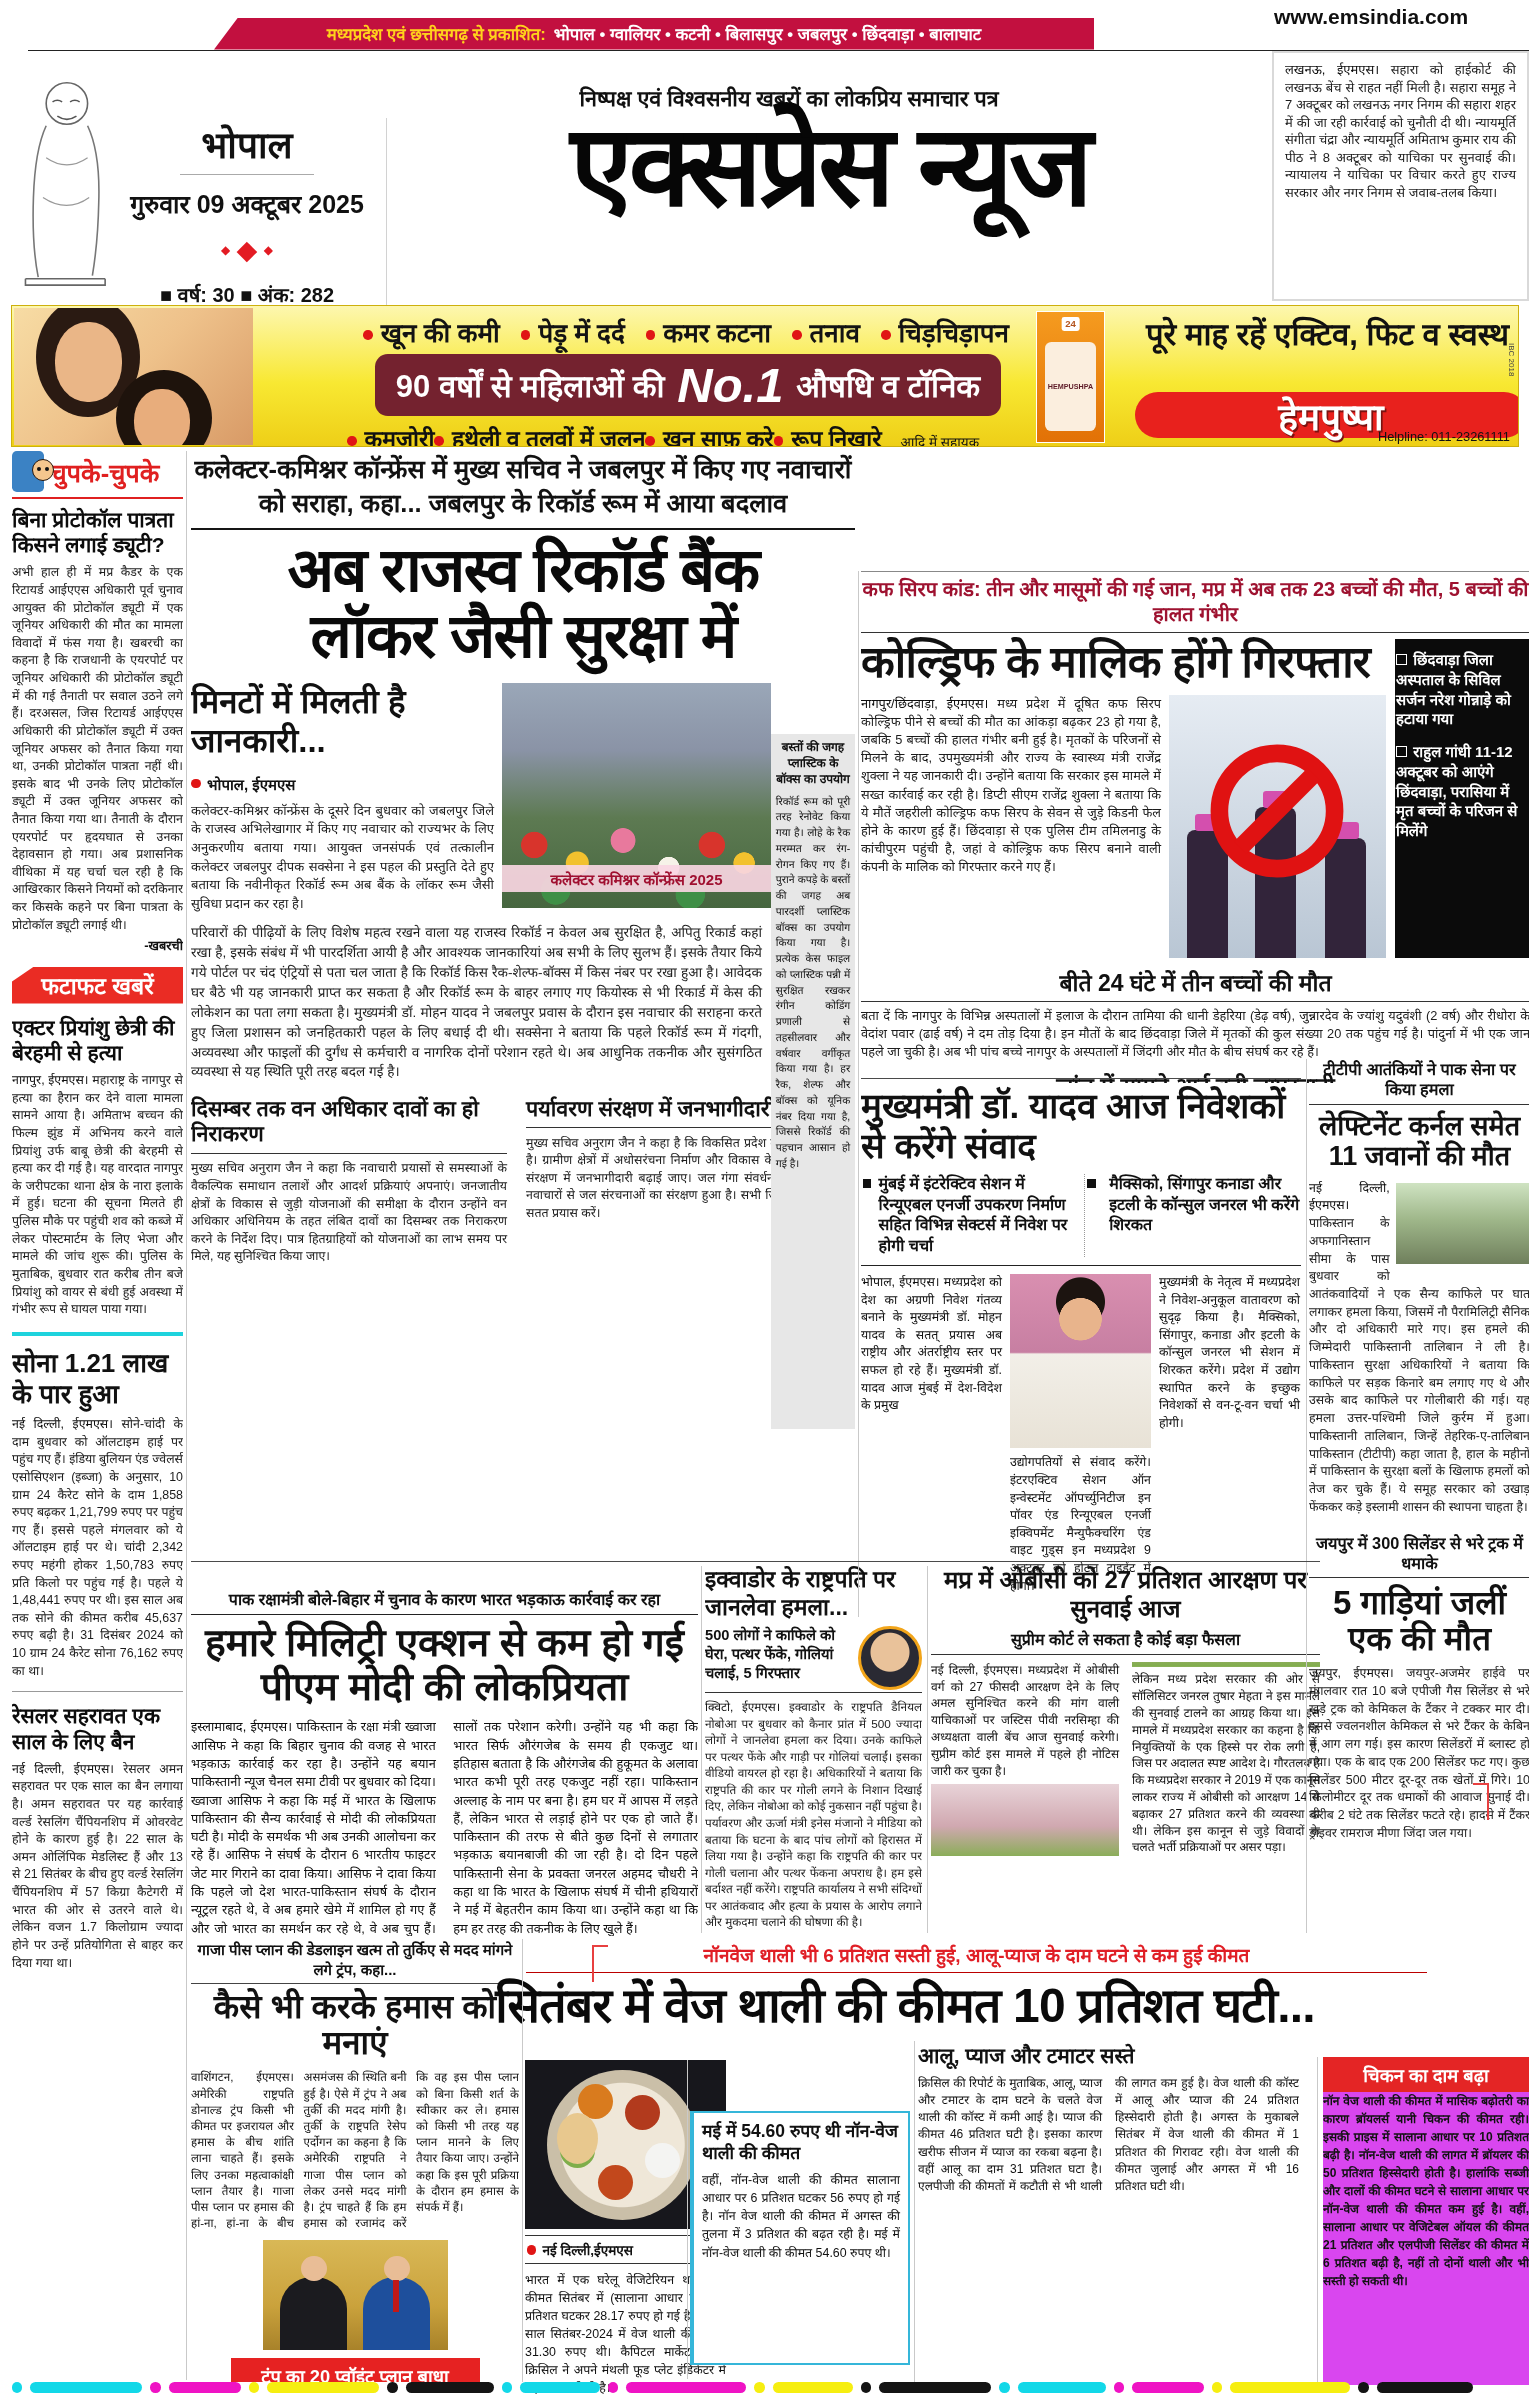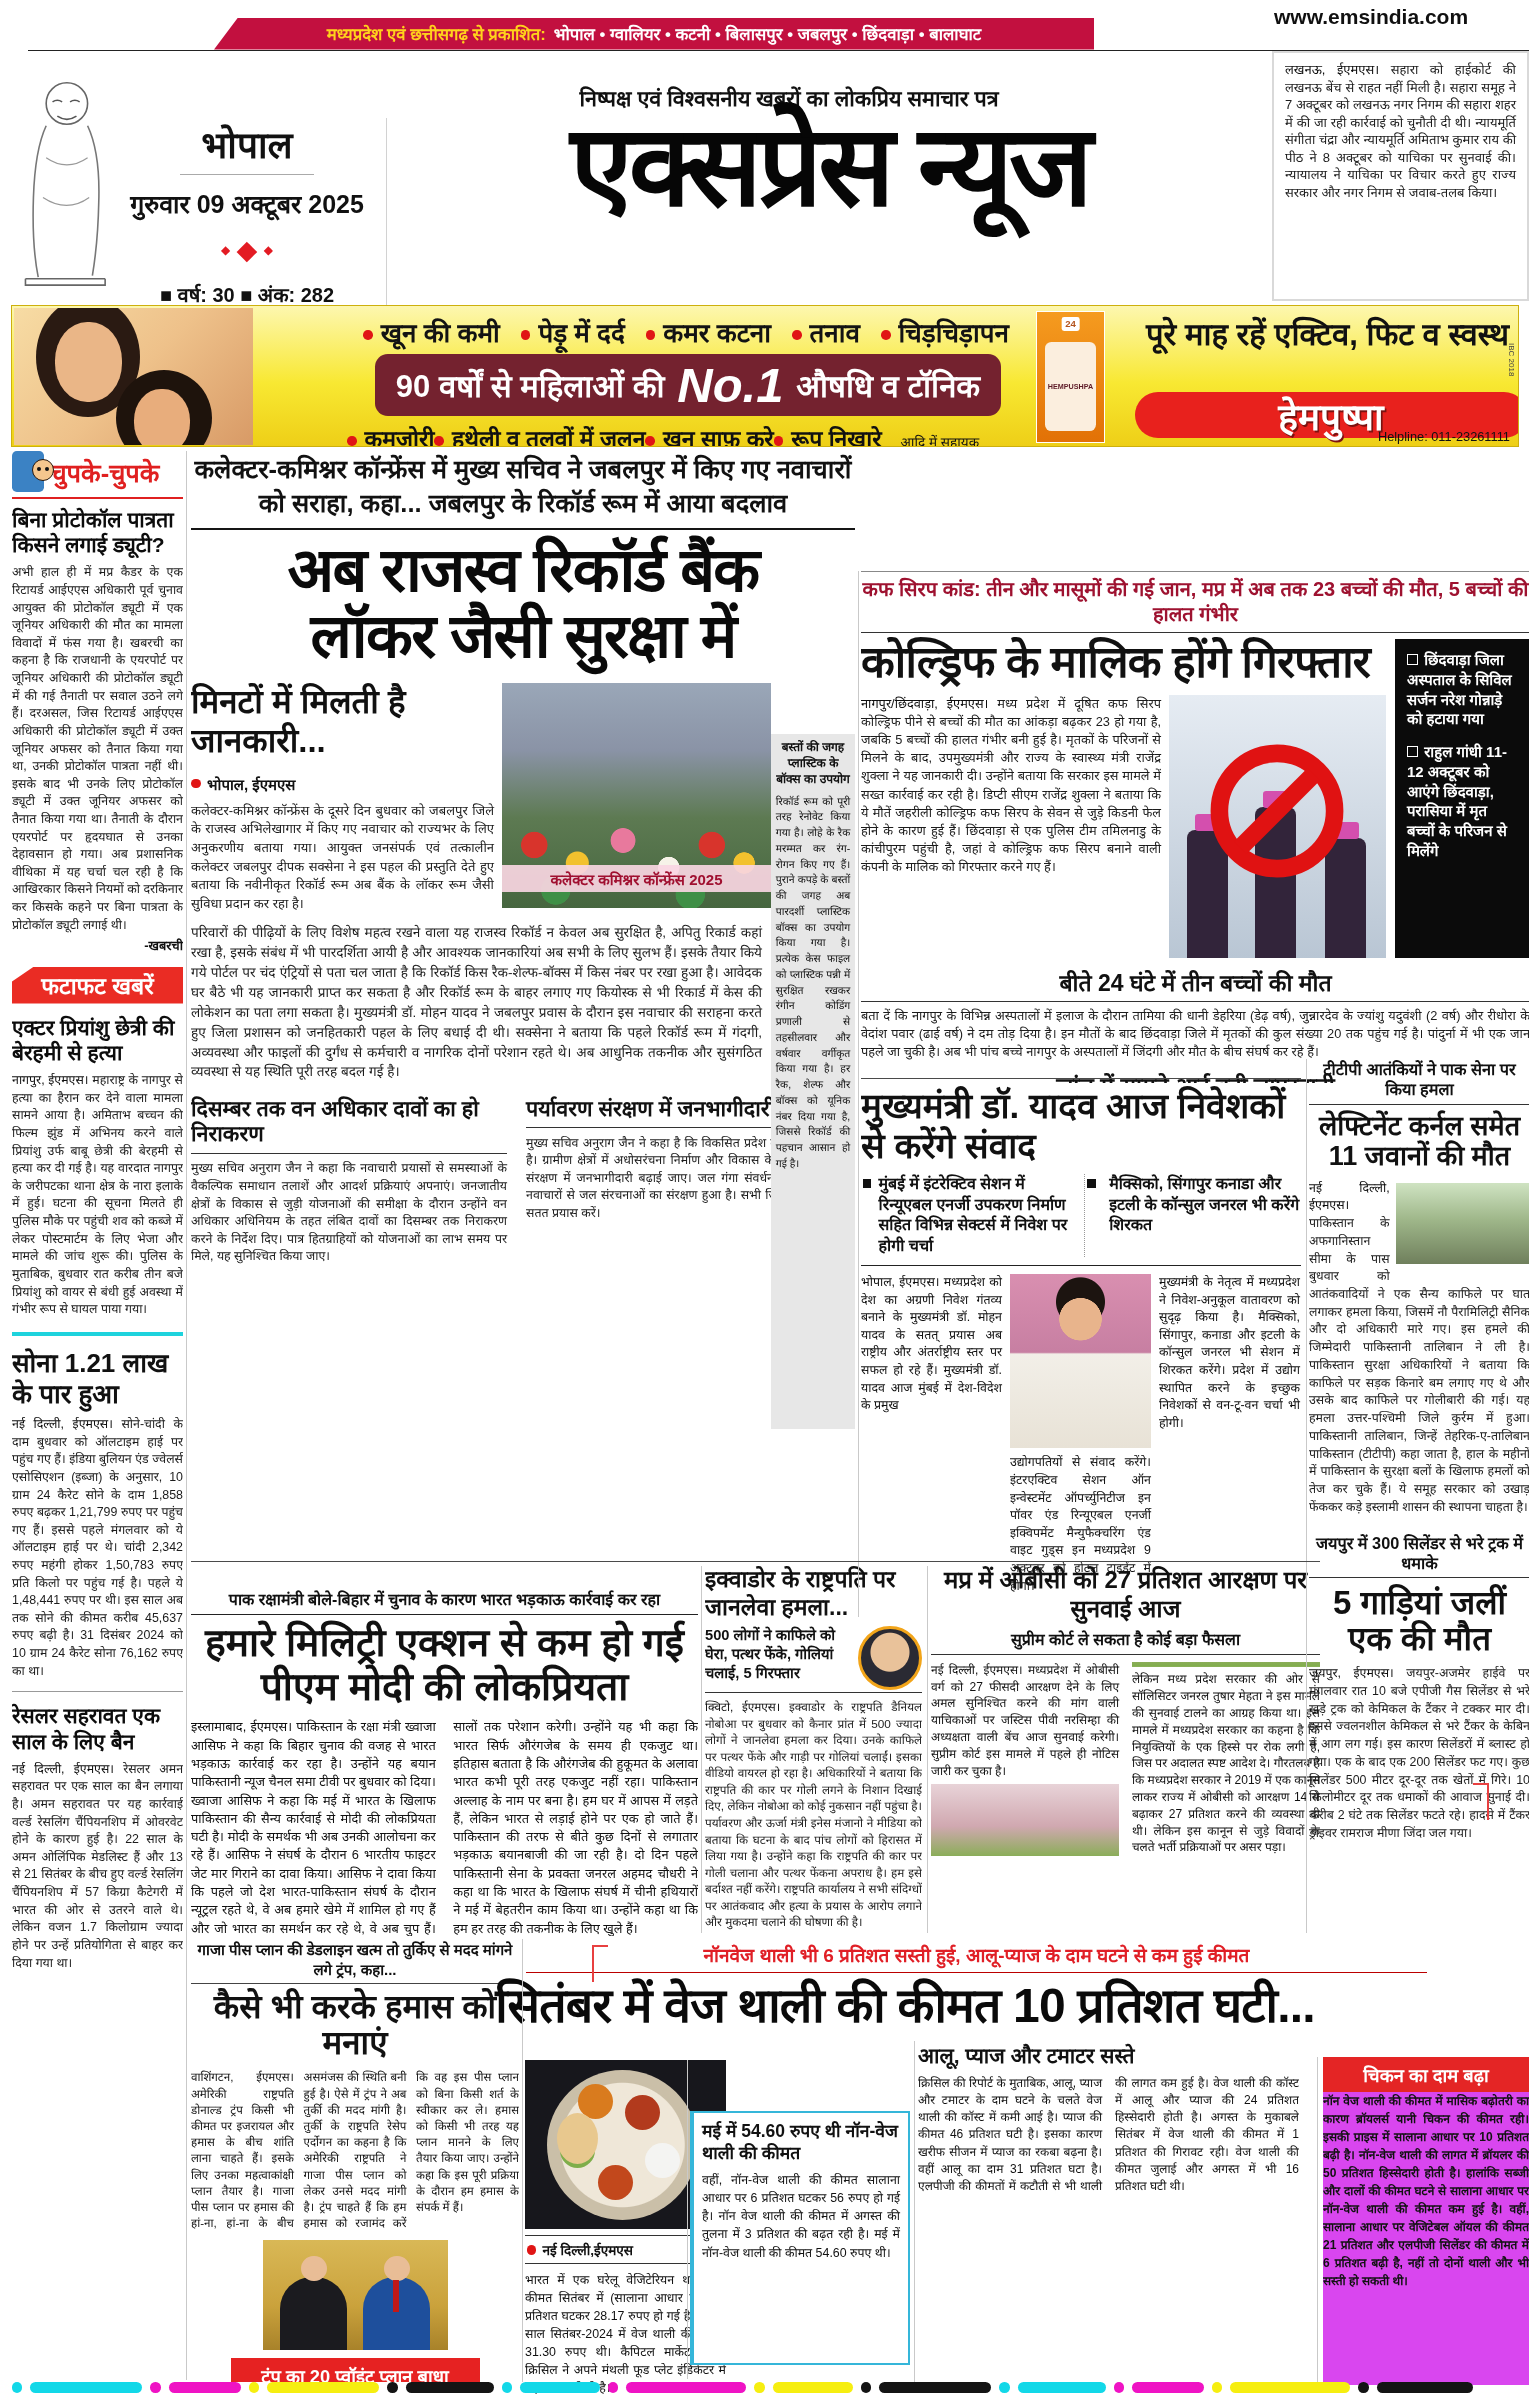--- a/index.html
+++ b/index.html
@@ -125,21 +125,21 @@
              border-bottom:1.6px solid #333; padding:4.8px 0; margin-bottom:6.4px; text-align:center; }
   .cd-grid { display:flex; }
   .cd-main { width:526px; flex:none; }
   .cd-t { font-size:44px; font-weight:900; line-height:1.05; letter-spacing:-0.8px; margin-bottom:9.6px; }
   .cd-row { display:flex; }
   .cd-b { width:300px; margin-right:8px; font-size:12.8px; line-height:1.42; }
   .cd-photo { width:217px; height:263px; position:relative; overflow:hidden;
               background:linear-gradient(180deg,#e6ecf3,#b9c6d4); flex:none; }
   .btl { position:absolute; bottom:0; width:41px; height:128px; background:#32243a; border-radius:8px 8px 0 0; }
   .btl::before { content:""; position:absolute; top:-16px; left:8px; width:25.5px; height:17.5px; background:#d44fae; border-radius:3.2px; }
-  .cd-box { width:135px; margin-left:8px; background:#0b0b0b; color:#fff; padding:11px 12px; }
+  .cd-box { width:135px; margin-left:8px; background:#0b0b0b; color:#fff; padding:11px 1px; }
   .cd-pt { font-size:15px; font-weight:800; line-height:1.32; margin-bottom:12.8px; }
   .cd-pt::before { content:""; display:inline-block; width:8.8px; height:8.8px; border:1.6px solid #fff; margin-right:6.4px; }
   .cd-sub { text-align:center; font-size:23px; font-weight:800; margin-top:8px; border-bottom:1.6px solid #333; padding-bottom:3.2px; margin-bottom:4.8px; }
   .cd-sb { font-size:12.8px; line-height:1.42; }
 
   
   #cm { left:861px; top:1086px; width:440px; height:533px; overflow:hidden; }
   .cm-t { font-size:35px; font-weight:900; line-height:1.14; margin-bottom:8px; }
   .cm-bul { display:flex; border-bottom:1.6px solid #222; padding-bottom:8px; margin-bottom:8px; }
   .cm-bi { width:50%; font-size:16px; font-weight:800; line-height:1.3; padding-left:17.5px; position:relative; }

